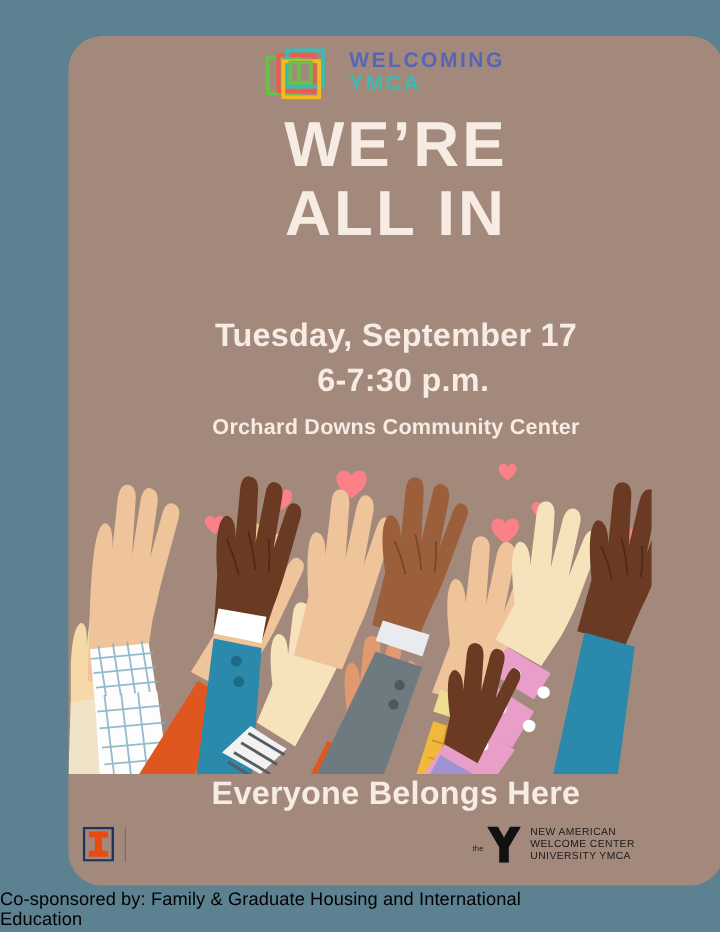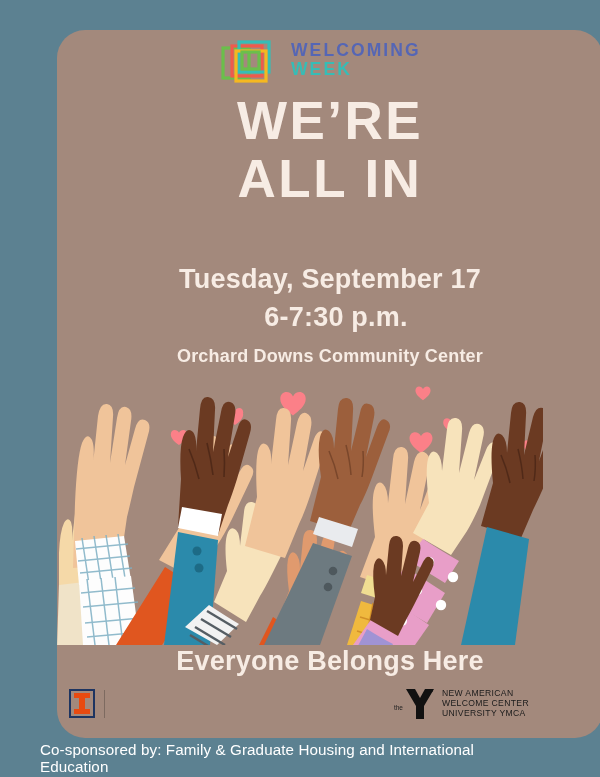--- a/index.html
+++ b/index.html
@@ -65,21 +65,21 @@
   .ymca{position:absolute;right:14px;top:2px;display:flex;align-items:center;}
   .ymca-the{font-size:6.5px;color:#222;margin-right:2px;padding-top:9px;}
   .ymca-mark{width:30px;height:32px;}
   .ymca-txt{margin-left:7px;}
   .ymca-txt div{font-size:8.6px;font-weight:normal;color:#1b1b1b;line-height:10.2px;letter-spacing:.35px;}
 
   
   .strip{
     position:absolute;left:0;bottom:0;width:492px;height:39px;
     display:flex;align-items:center;justify-content:center;
-    color:#ffffff;font-size:15.2px;letter-spacing:.1px;padding-left:40px;
+    color:#000000;font-size:15.2px;letter-spacing:.1px;
   }
 </style>
 </head>
 <body>
 
 <div id="poster">
 
   <div class="card">
 
     <div class="ww-logo">
@@ -87,21 +87,21 @@
         <svg width="62" height="48" viewBox="0 0 62 48">
           <rect x="4" y="10" width="26" height="30" fill="none" stroke="#6abf4b" stroke-width="3.2"></rect>
           <rect x="13" y="8" width="30" height="30" fill="none" stroke="#ef5a4c" stroke-width="3.2"></rect>
           <rect x="20" y="4" width="30" height="30" fill="none" stroke="#36bdb6" stroke-width="3.2"></rect>
           <rect x="17" y="13" width="30" height="30" fill="none" stroke="#f5b820" stroke-width="3.2"></rect>
           <rect x="23" y="14" width="17" height="17" fill="none" stroke="#6abf4b" stroke-width="3.2"></rect>
         </svg>
       </div>
       <div class="ww-words">
         <div class="ww-line1">WELCOMING</div>
-        <div class="ww-line2">WEEK</div>
+        <div class="ww-line2">YMCA</div>
       </div>
     </div>
 
     <div class="headline">
       <div>WE’RE</div>
       <div>ALL IN</div>
     </div>
 
     <div class="details">
       <div class="det-1">Tuesday, September 17</div>

